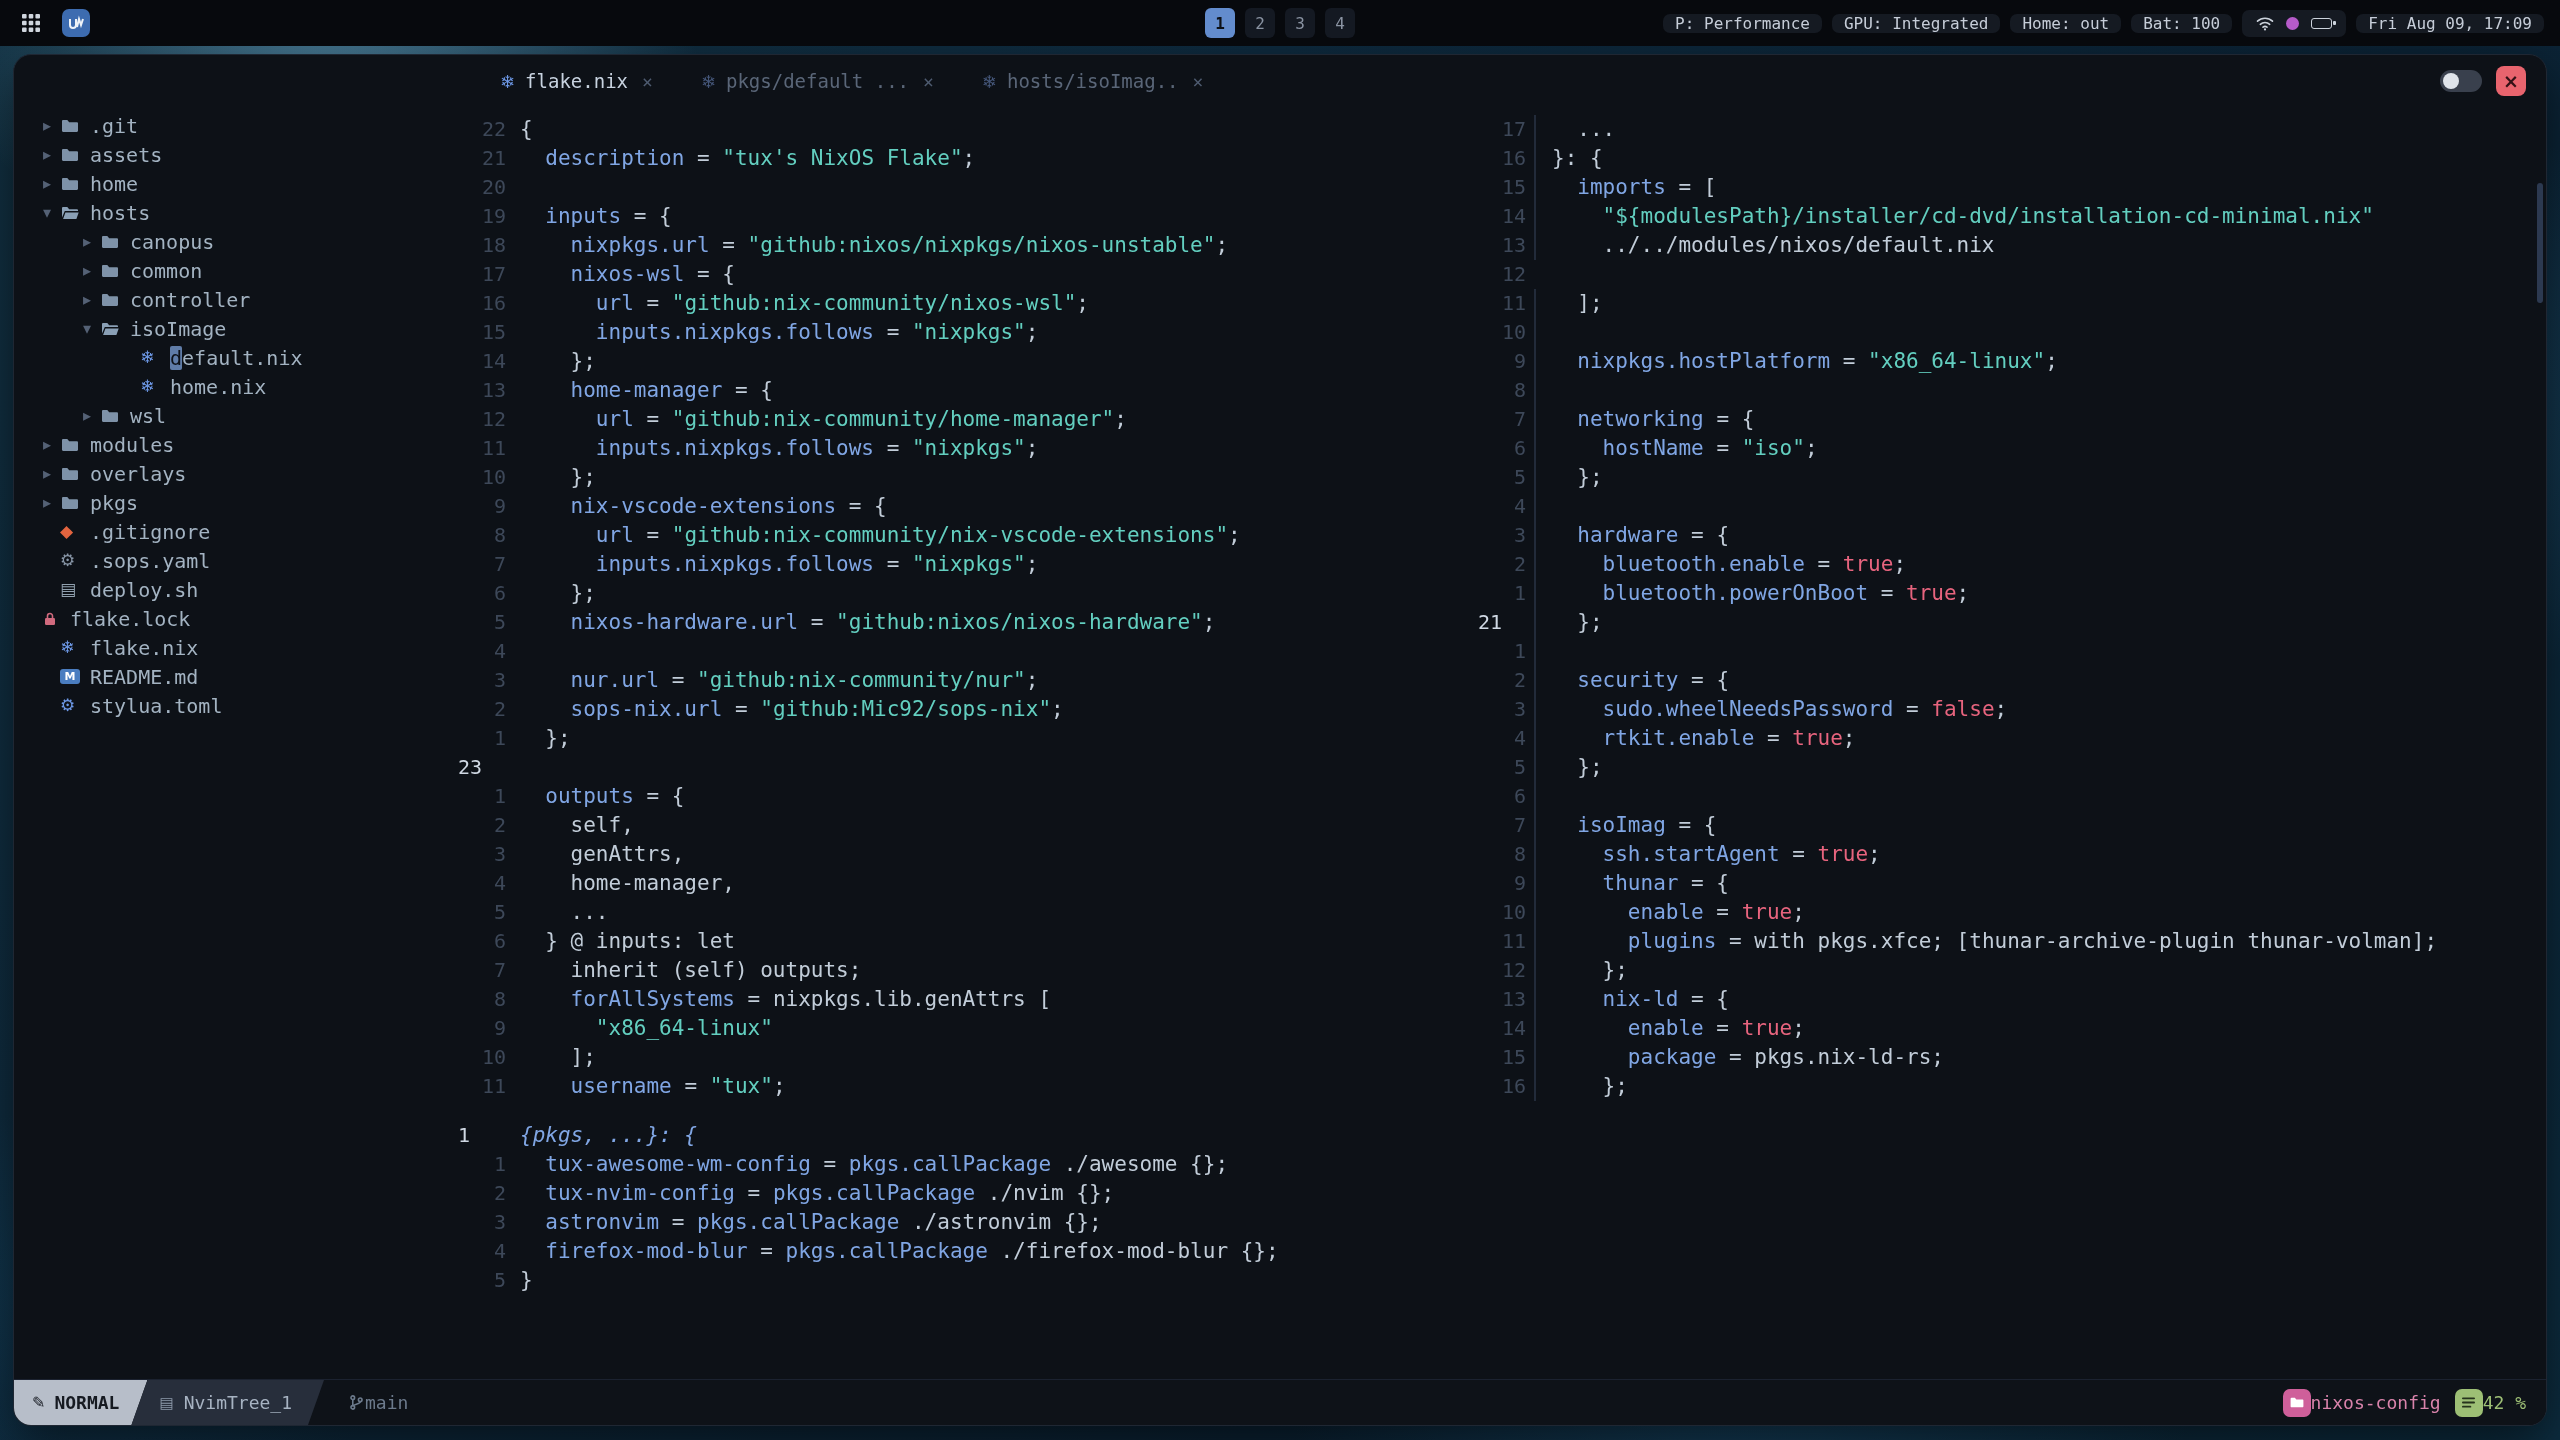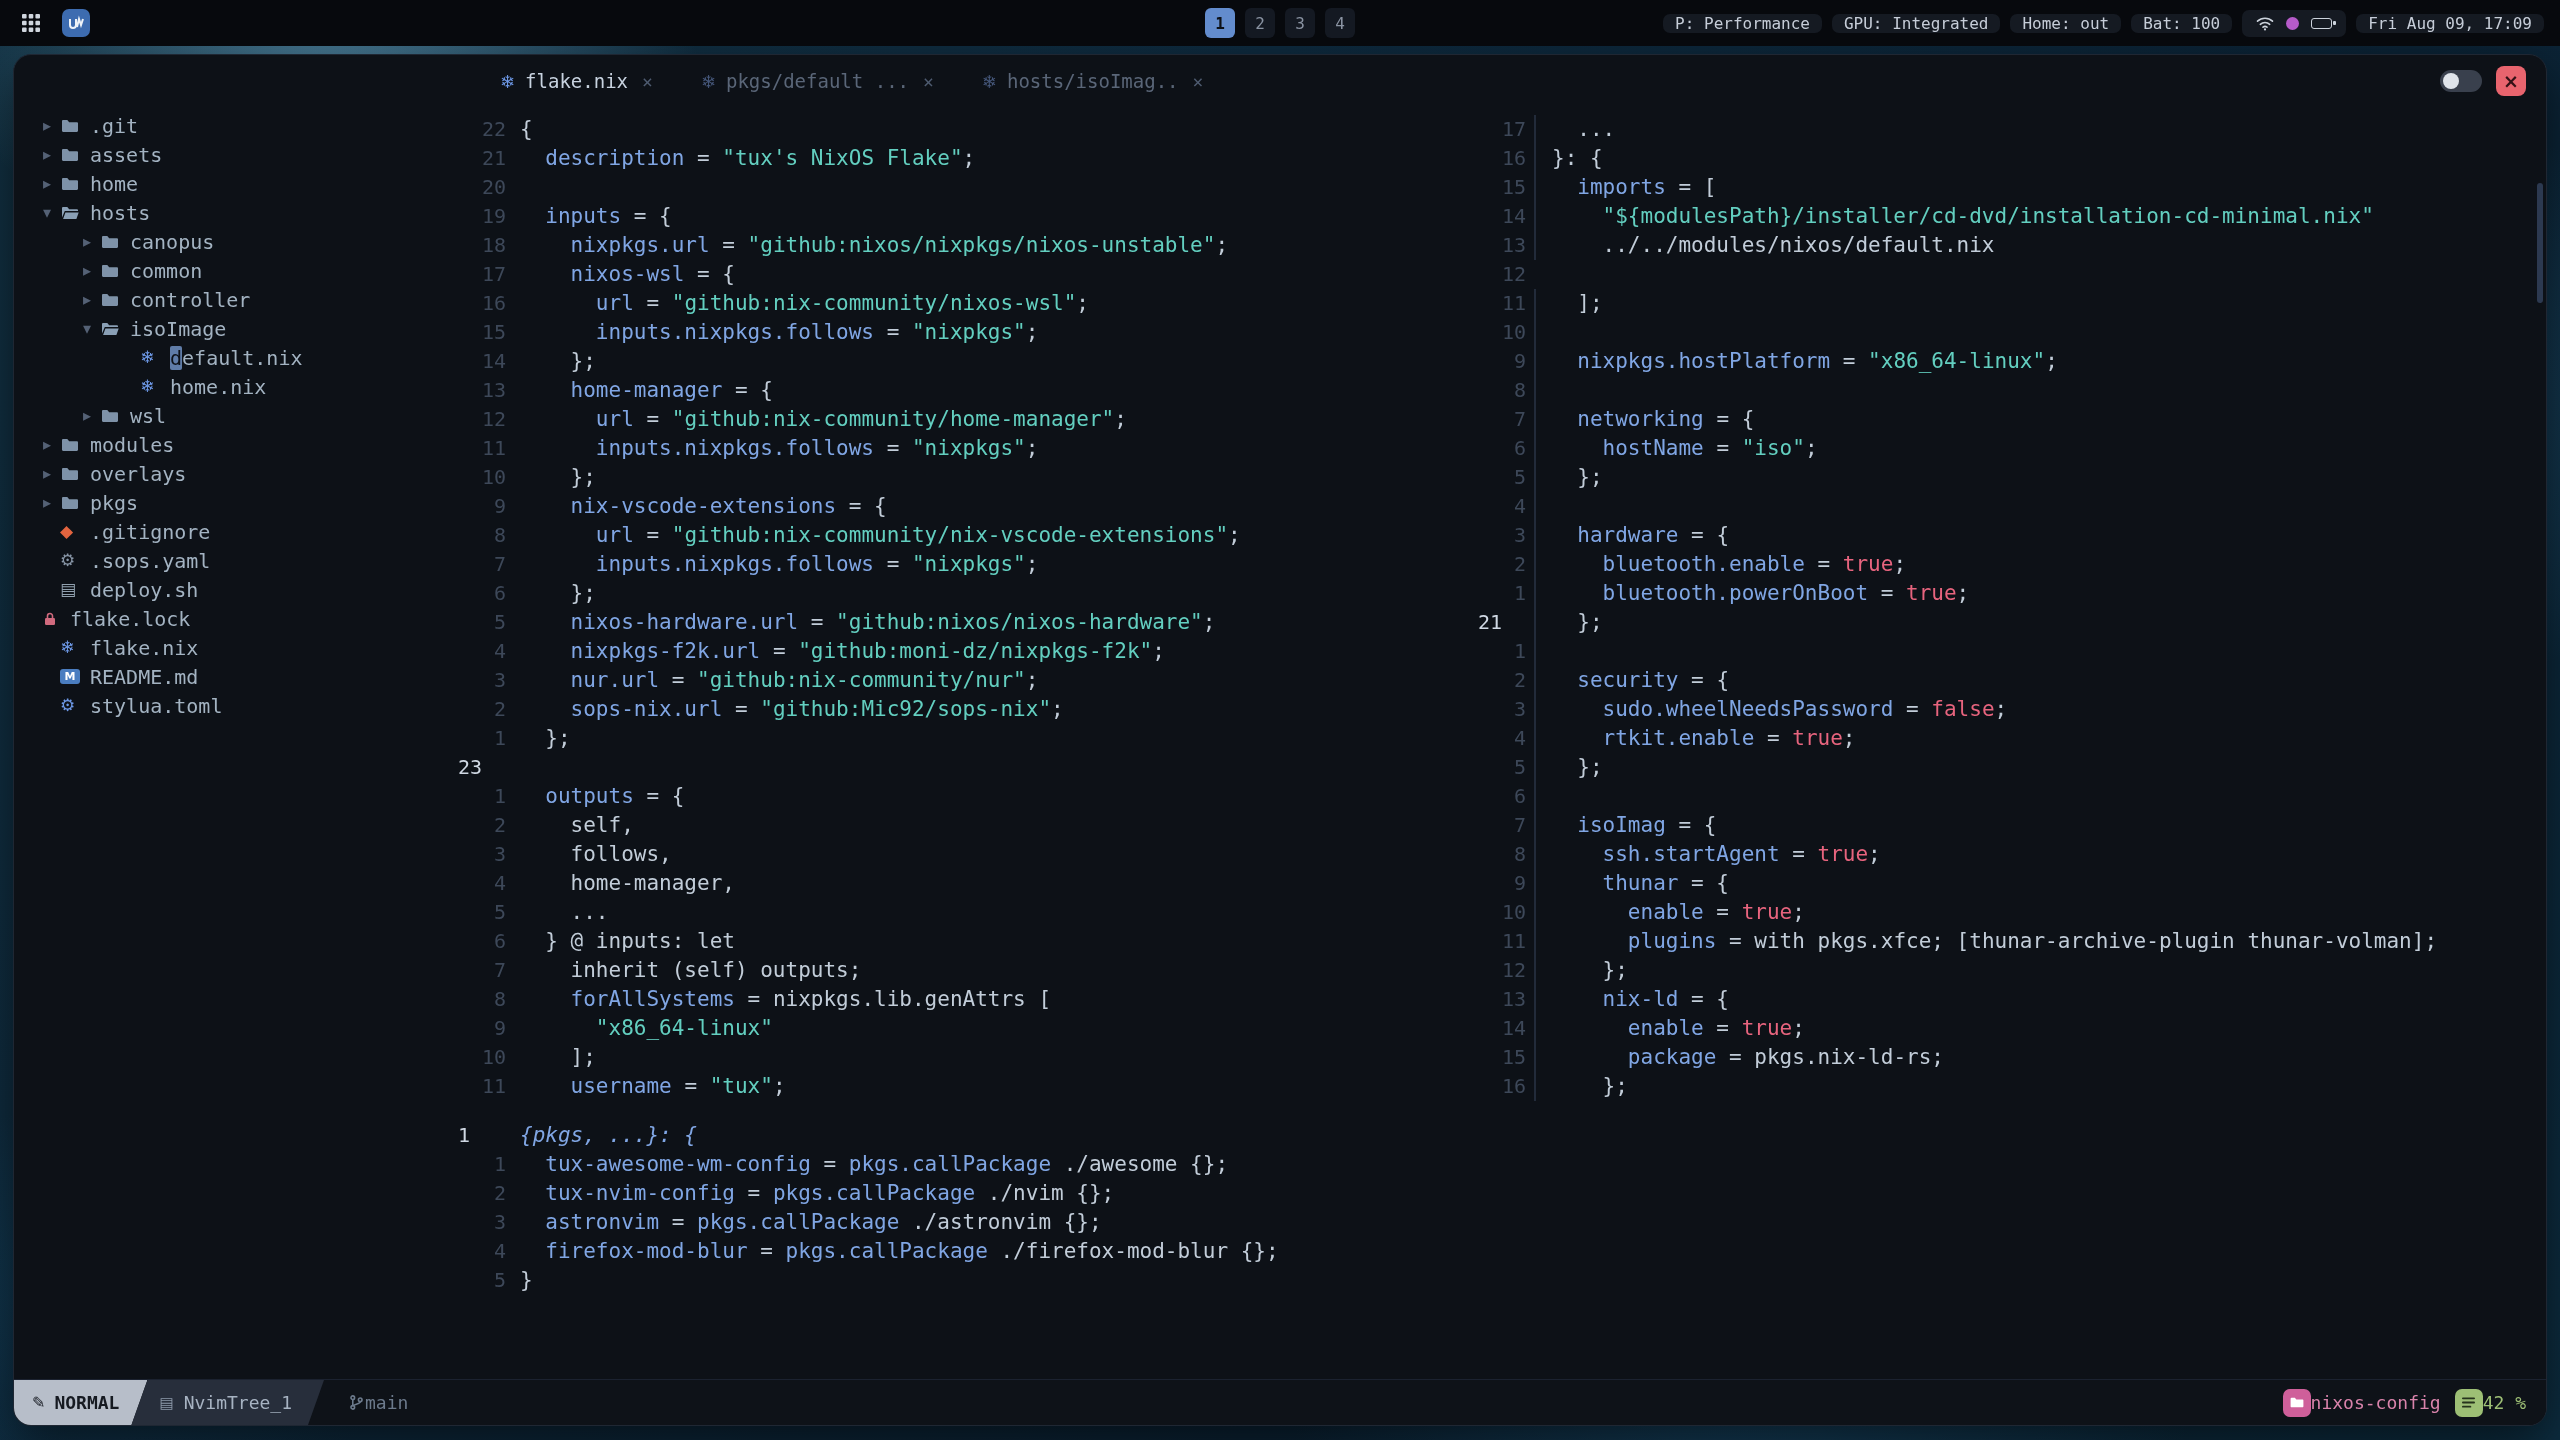--- a/index.html
+++ b/index.html
@@ -362,28 +362,28 @@
             <div class="cline"><span class="lnum">14</span><span class="ltext">    };</span></div>
             <div class="cline"><span class="lnum">13</span><span class="ltext">    <span class="tok-a">home-manager</span> = {</span></div>
             <div class="cline"><span class="lnum">12</span><span class="ltext">      <span class="tok-a">url</span> = <span class="tok-s">"github:nix-community/home-manager"</span>;</span></div>
             <div class="cline"><span class="lnum">11</span><span class="ltext">      <span class="tok-a">inputs.nixpkgs.follows</span> = <span class="tok-s">"nixpkgs"</span>;</span></div>
             <div class="cline"><span class="lnum">10</span><span class="ltext">    };</span></div>
             <div class="cline"><span class="lnum">9</span><span class="ltext">    <span class="tok-a">nix-vscode-extensions</span> = {</span></div>
             <div class="cline"><span class="lnum">8</span><span class="ltext">      <span class="tok-a">url</span> = <span class="tok-s">"github:nix-community/nix-vscode-extensions"</span>;</span></div>
             <div class="cline"><span class="lnum">7</span><span class="ltext">      <span class="tok-a">inputs.nixpkgs.follows</span> = <span class="tok-s">"nixpkgs"</span>;</span></div>
             <div class="cline"><span class="lnum">6</span><span class="ltext">    };</span></div>
             <div class="cline"><span class="lnum">5</span><span class="ltext">    <span class="tok-a">nixos-hardware.url</span> = <span class="tok-s">"github:nixos/nixos-hardware"</span>;</span></div>
-            <div class="cline"><span class="lnum">4</span><span class="ltext">    <span class="tok-a">nixpkgs-f2k.url</span> = <span class="tok-s">"github:moni-dz/nixpkgs-f2k"</span>;</span></div>
+            <div class="cline"><span class="lnum">4</span></div>
             <div class="cline"><span class="lnum">3</span><span class="ltext">    <span class="tok-a">nur.url</span> = <span class="tok-s">"github:nix-community/nur"</span>;</span></div>
             <div class="cline"><span class="lnum">2</span><span class="ltext">    <span class="tok-a">sops-nix.url</span> = <span class="tok-s">"github:Mic92/sops-nix"</span>;</span></div>
             <div class="cline"><span class="lnum">1</span><span class="ltext">  };</span></div>
             <div class="cline"><span class="lnum cur">23</span><span class="ltext"></span></div>
             <div class="cline"><span class="lnum">1</span><span class="ltext">  <span class="tok-a">outputs</span> = {</span></div>
             <div class="cline"><span class="lnum">2</span><span class="ltext">    self,</span></div>
-            <div class="cline"><span class="lnum">3</span><span class="ltext">    follows,</span></div>
+            <div class="cline"><span class="lnum">3</span><span class="ltext">    genAttrs,</span></div>
             <div class="cline"><span class="lnum">4</span><span class="ltext">    home-manager,</span></div>
             <div class="cline"><span class="lnum">5</span><span class="ltext">    ...</span></div>
             <div class="cline"><span class="lnum">6</span><span class="ltext">  } @ inputs: let</span></div>
             <div class="cline"><span class="lnum">7</span><span class="ltext">    inherit (self) outputs;</span></div>
             <div class="cline"><span class="lnum">8</span><span class="ltext">    <span class="tok-a">forAllSystems</span> = nixpkgs.lib.genAttrs [</span></div>
             <div class="cline"><span class="lnum">9</span><span class="ltext">      <span class="tok-s">"x86_64-linux"</span></span></div>
             <div class="cline"><span class="lnum">10</span><span class="ltext">    ];</span></div>
             <div class="cline"><span class="lnum">11</span><span class="ltext">    <span class="tok-a">username</span> = <span class="tok-s">"tux"</span>;</span></div>
           </div>
         <div class="pane pane-right">

